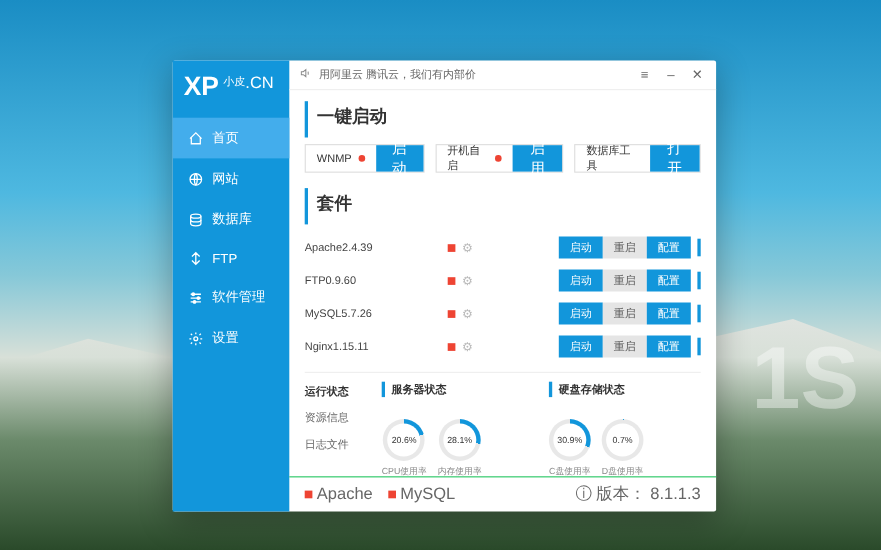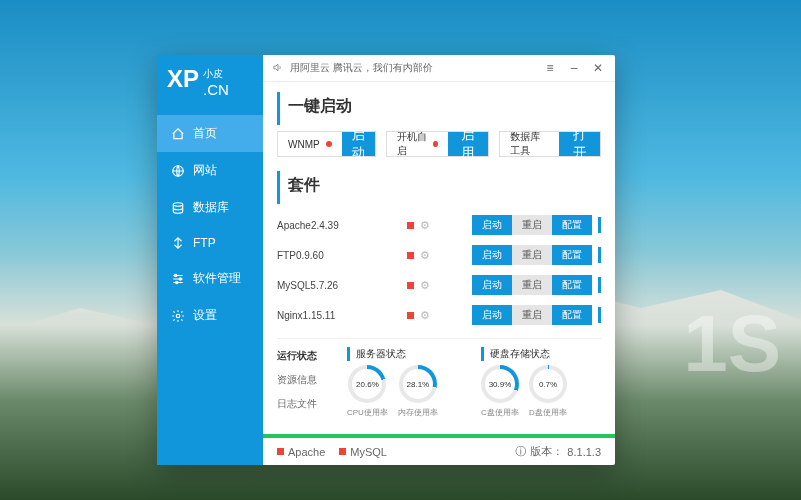--- a/index.html
+++ b/index.html
@@ -1,20 +1,20 @@
 <!DOCTYPE html>
 <html><head>
 <meta charset="utf-8">
 <style>
 *{margin:0;padding:0;box-sizing:border-box;font-family:"Microsoft YaHei",Arial,sans-serif}
 body{width:801px;height:500px;background:linear-gradient(180deg,#1a8dc4 0%,#4eb8e0 35%,#86c8d8 50%);position:relative;overflow:hidden}
 .bg-mountain{position:absolute;bottom:0;left:0;right:0;height:250px;background:linear-gradient(180deg,transparent 0%,#d8e0d8 30%,#6b8a6b 60%,#2a4a2a 100%);z-index:0}
 .bg-snow{position:absolute;bottom:120px;left:0;right:0;height:120px;background:#e8e8e8;clip-path:polygon(0 60%,10% 40%,20% 55%,35% 20%,50% 45%,65% 15%,80% 40%,90% 25%,100% 50%,100% 100%,0 100%);z-index:0}
 .bg-text{position:absolute;right:20px;bottom:110px;font-size:80px;font-weight:700;color:rgba(255,255,255,0.4);z-index:0}
-.app{position:absolute;left:157px;top:55px;width:458px;height:410px;background:#fff;border-radius:2px;box-shadow:0 8px 30px rgba(0,0,0,0.3);display:flex;z-index:10}
+.app{position:absolute;left:157px;top:55px;width:494px;height:410px;background:#fff;border-radius:2px;box-shadow:0 8px 30px rgba(0,0,0,0.3);display:flex;z-index:10}
 .sidebar{width:106px;background:#1296db;display:flex;flex-direction:column}
 .logo{padding:12px 10px 16px;color:#fff}
 .logo-xp{font-size:24px;font-weight:700;line-height:1}
 .logo-cn{font-size:15px;line-height:1.2}
 .logo-sub{font-size:10px}
 .nav{display:flex;flex-direction:column}
 .nav-item{display:flex;align-items:center;gap:8px;padding:10px 14px;color:#fff;font-size:12px;cursor:pointer}
 .nav-item.active{background:#43adec}
 .nav-icon{width:14px;height:14px;display:flex;align-items:center;justify-content:center}
 .main{flex:1;display:flex;flex-direction:column;font-size:11px;color:#333}
@@ -39,44 +39,44 @@
 .svc-btn.start{background:#1296db;color:#fff}
 .svc-btn.mid{background:#e5e5e5;color:#555}
 .svc-btn.cfg{background:#1296db;color:#fff}
 .svc-bar{width:3px;height:16px;background:#1296db;margin-left:6px}
 .bottom{display:flex;border-top:1px solid #eee;padding-top:8px;gap:16px}
 .bottom-tabs{display:flex;flex-direction:column;gap:6px;font-size:10px;width:54px}
 .bottom-tab{padding:2px 0;cursor:pointer;color:#666}
 .bottom-tab.active{color:#333;font-weight:700}
 .status-panel{flex:1;display:flex;gap:14px}
 .status-group{flex:1}
-.status-title{font-size:10px;font-weight:400;border-left:3px solid #1296db;padding-left:6px;margin-bottom:4px}
+.status-title{font-size:10px;font-weight:700;border-left:3px solid #1296db;padding-left:6px;margin-bottom:20px}
 .gauges{display:flex;gap:10px}
 .gauge{display:flex;flex-direction:column;align-items:center;gap:4px}
 .gauge-circle{width:38px;height:38px;border-radius:50%;position:relative;display:flex;align-items:center;justify-content:center;font-size:8px;color:#333}
 .gauge-label{font-size:8px;color:#888}
-.footer{display:flex;align-items:center;padding:6px 14px;border-top:4px solid #22c55e;font-size:11px;color:#666;gap:14px}
+.footer{display:flex;align-items:center;padding:6px 14px;border-top:1px solid #22c55e;font-size:15px;color:#666;gap:14px}
 .footer-item{display:flex;align-items:center;gap:4px}
 .footer-dot{width:7px;height:7px;background:#e43}
 .footer-right{margin-left:auto;display:flex;align-items:center;gap:4px}
 .sq{width:7px;height:7px;background:#e43}
 </style>
 </head>
 <body>
 
 <div class="bg-snow"></div>
 <div class="bg-mountain"></div>
 <div class="bg-text">1S</div>
 
 <div class="app">
   <div class="sidebar">
     <div class="logo">
       <div style="display:flex;align-items:flex-start;gap:4px">
         <span class="logo-xp">XP</span>
-        <span style="display:flex;flex-direction:column">
+        <span style="display:flex;flex-direction:row">
           <span class="logo-sub">小皮</span>
           <span class="logo-cn">.CN</span>
         </span>
       </div>
     </div>
     <div class="nav" id="nav">
         <div class="nav-item active">
           <span class="nav-icon">
             <svg width="14" height="14" viewBox="0 0 24 24" fill="none" stroke="#fff" stroke-width="2">
               <path d="M3 12l9-9 9 9"></path>

